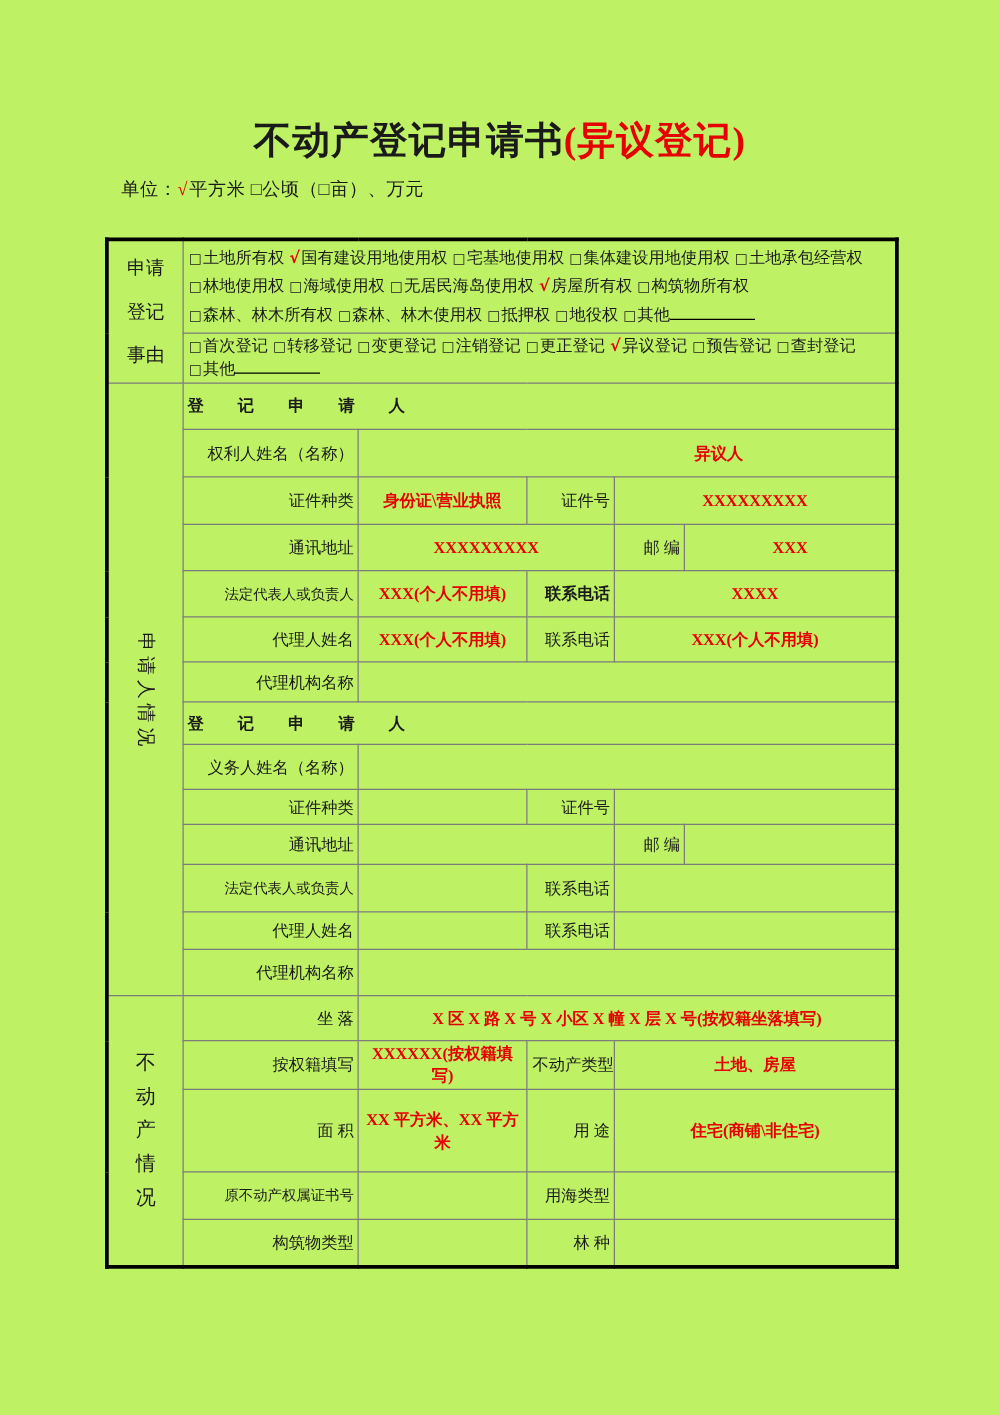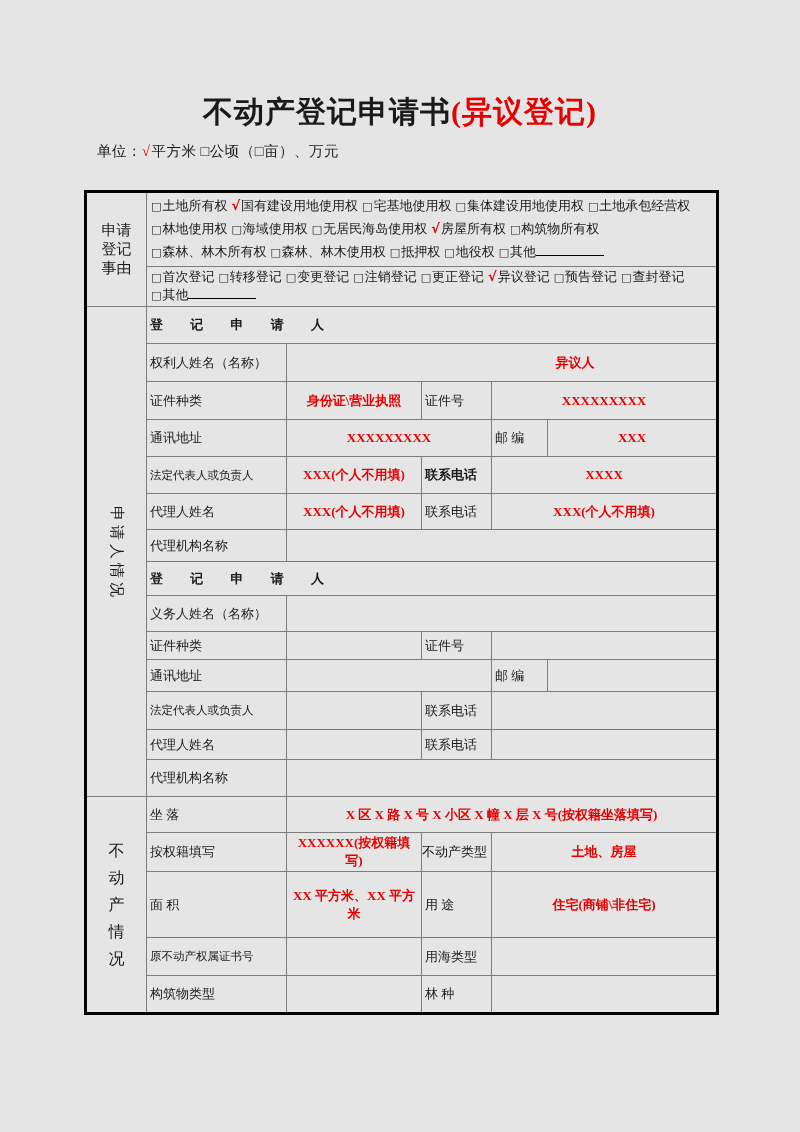--- a/index.html
+++ b/index.html
@@ -1,18 +1,18 @@
 <!DOCTYPE html>
 <html style="--red: #e60000;"><head>
 <meta charset="utf-8">
 <style>
   * { margin:0; padding:0; box-sizing:border-box; }
   html,body { background:#fff; }
   .page {
-    width:800px; height:1132px; background:#e5e5e5; position:relative;
+    width:800px; height:1132px; background:#bef264; position:relative;
     font-family:"Liberation Serif","DejaVu Serif",serif; color:#1a1a1a;
     overflow:hidden;
   }
   .content { width:632px; margin:0 auto; padding-top:92px; }
 
   
   .title { text-align:center; font-size:30px; font-weight:bold; letter-spacing:1px; white-space:nowrap; }
   .title .red-part { color:var(--red); }
 
   
@@ -20,21 +20,21 @@
   table.receipt { border-collapse:collapse; table-layout:fixed; width:372px; }
   table.receipt td { border:1px solid #444; font-size:13px; text-align:center; vertical-align:middle; height:21px; padding:0 2px; }
   .unit-note { margin-left:13px; font-size:14.5px; white-space:nowrap; letter-spacing:.5px; }
   .unit-note .check { color:var(--red); font-weight:bold; margin-right:1px; }
 
   
   table.main { border-collapse:collapse; table-layout:fixed; width:632px; margin-top:29px; border:3px solid #000; }
   table.main td { border:1px solid #7c7c7c; vertical-align:middle; font-size:13px; padding:1px 3px; overflow:hidden; }
   td.hb { border-bottom:3px solid #000; }           
   td.side { text-align:center; }
-  td.lbl { text-align:left; }
+  td.lbl { text-align:right; }
   td.lbl.sm { font-size:11.5px; }
   td.lbl.bold { font-weight:bold; }
   td.val { text-align:center; }
   .red-val { color:var(--red); font-weight:bold; }
   .tiny { font-size:9.5px; }
   .shift-r { padding-left:150px !important; }
 
   .section-header { letter-spacing:12px; font-size:14.5px; font-weight:bold; }
 
   
@@ -45,21 +45,21 @@
   .mark { font-family:"DejaVu Sans",sans-serif; font-size:11px; margin-right:1px; }
   .mark.checked { color:var(--red); font-weight:bold; font-size:13px; }
   .blank-line { display:inline-block; width:68px; border-bottom:1px solid #000; height:12px; }
 
   
   .vstack { display:flex; flex-direction:column; justify-content:space-evenly; align-items:center; height:100%; }
   .side-cell-inner { height:100%; }
   .vchar { display:block; font-size:15px; }
   .rot .vchar { transform:rotate(90deg); }
   .prop .vchar { font-size:16px; line-height:27px; }
-  .side-lines { display:flex; flex-direction:column; justify-content:space-between; height:100%; font-size:15px; }
+  .side-lines { display:flex; flex-direction:column; justify-content:space-between; height:100%; font-size:15px;gap:16px; }
 </style>
 </head>
 <body>
 
 <div class="page">
   <div class="content">
 
     <div class="title"><span>不动产登记申请书</span><span class="red-part">(异议登记)</span></div>
 
     <div class="toprow">

